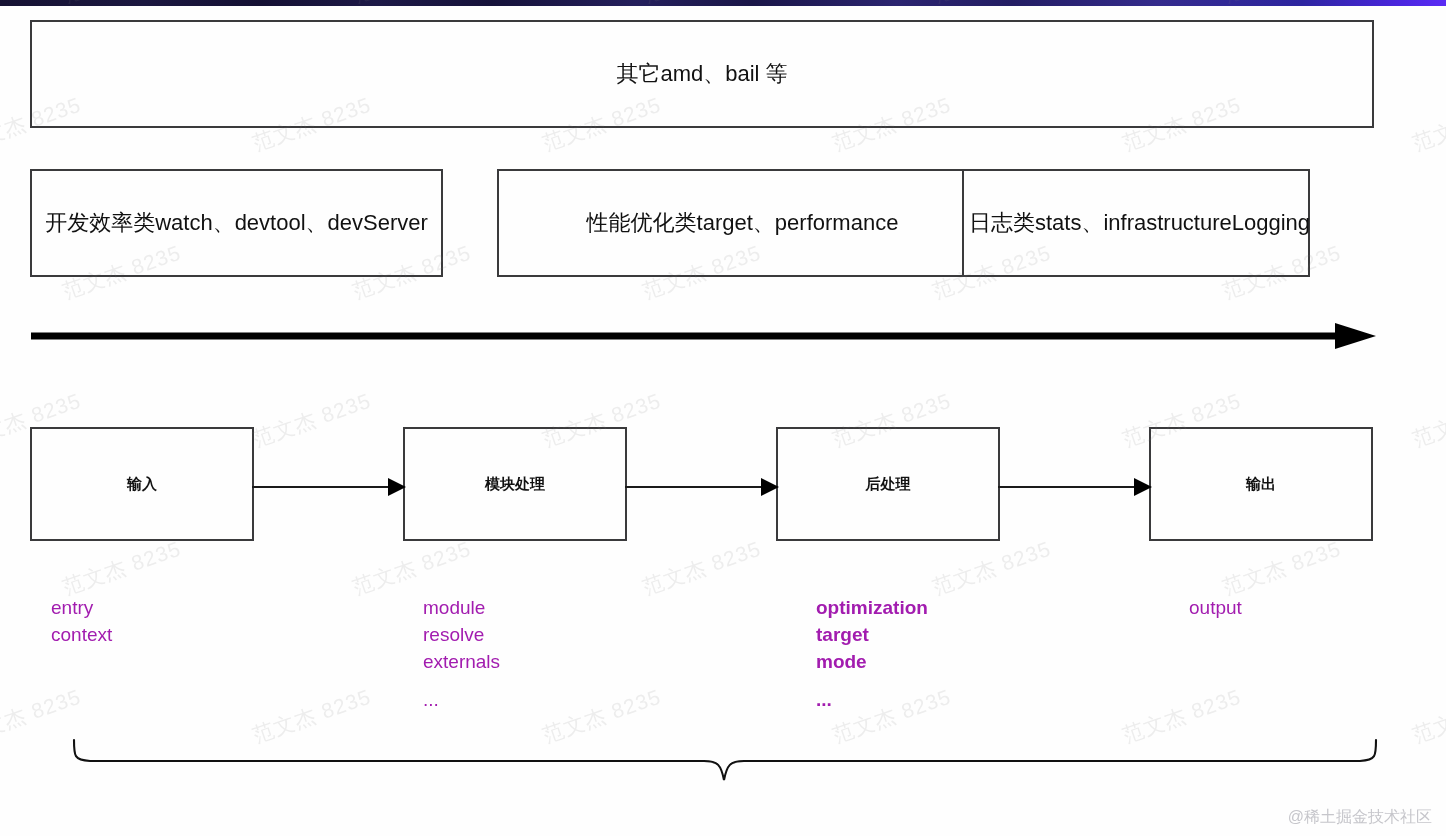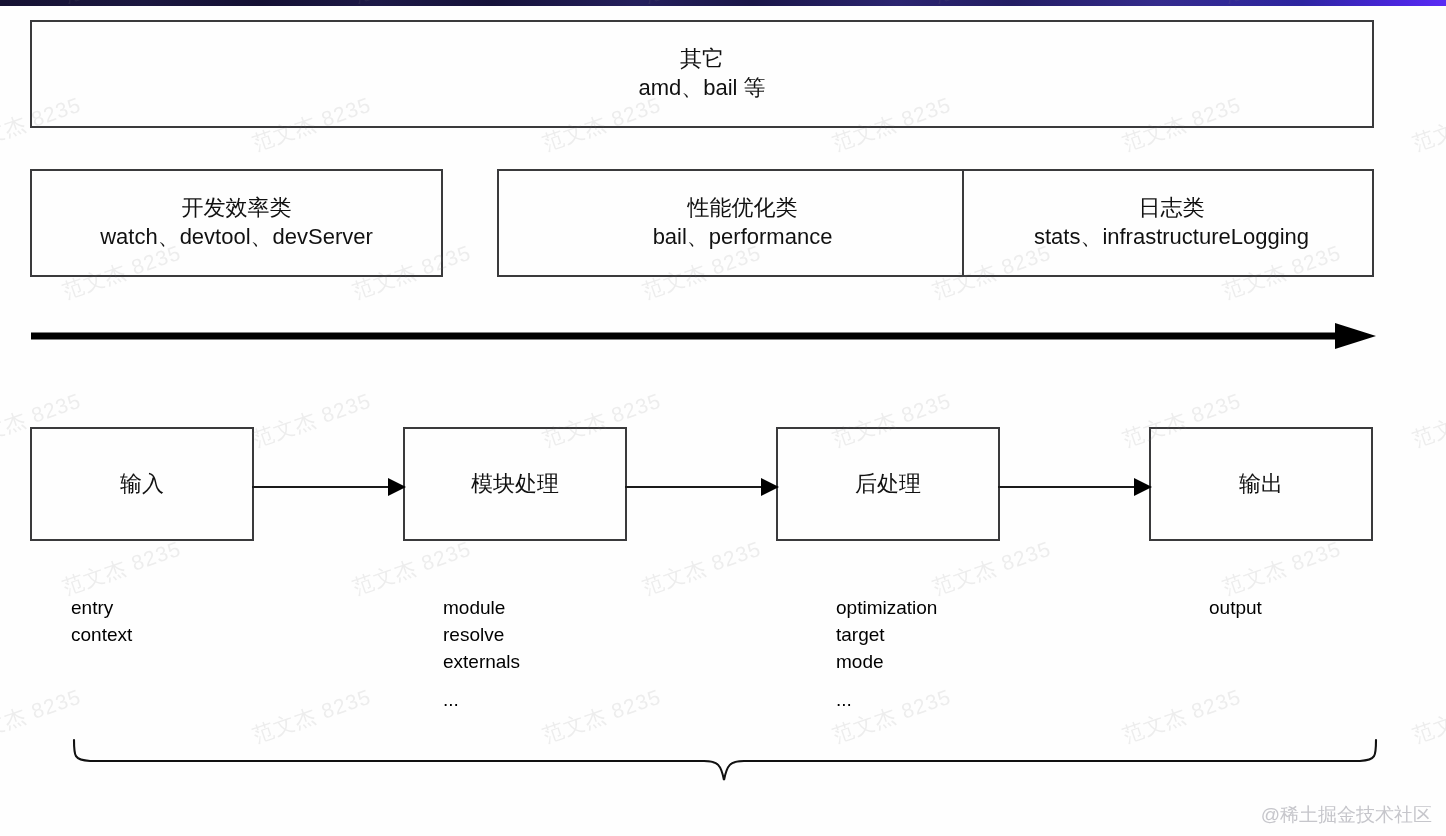--- a/index.html
+++ b/index.html
@@ -56,34 +56,34 @@
     color: rgba(120,120,125,0.13);
     white-space: nowrap;
     transform: rotate(-19deg);
     letter-spacing: 1px;
   }
   .wm-corner {
     position: absolute;
     right: 14px;
     bottom: 8px;
     font-family: "Liberation Sans", sans-serif;
-    font-size: 19px;
+    font-size: 16px;
     color: #c6c6cb;
     white-space: nowrap;
     z-index: 6;
   }
 
   
   .box {
     position: absolute;
     box-sizing: border-box;
     border: 2px solid #3a3a3c;
     background: #fefefe;
     display: flex;
-    flex-direction: column;
+    flex-direction: row;
     align-items: center;
     justify-content: center;
     z-index: 2;
   }
   .box .line1 {
     font-size: 22px;
     line-height: 1.3;
     color: #111;
     white-space: nowrap;
   }
@@ -97,21 +97,21 @@
   
   #box-other {
     left: 30px; top: 14px;
     width: 1344px; height: 108px;
   }
 
   
   .cat-box { top: 163px; height: 108px; }
   #box-cat-0 { left: 30px;  width: 413px; }
   #box-cat-1 { left: 497px; width: 491px; }
-  #box-cat-2 { left: 962px; width: 412px; padding-left: 7px; }
+  #box-cat-2 { left: 962px; width: 348px; padding-left: 7px; }
 
   
   .thick-arrow {
     position: absolute;
     left: 28px; top: 312px;
     width: 1350px; height: 36px;
     z-index: 2;
   }
   .arrow-caption {
     position: absolute;
@@ -126,50 +126,49 @@
 
   
   .flow-box {
     top: 421px;
     height: 114px;
   }
   #box-flow-0 { left: 30px;   width: 224px; }
   #box-flow-1 { left: 403px;  width: 224px; }
   #box-flow-2 { left: 776px;  width: 224px; }
   #box-flow-3 { left: 1149px; width: 224px; }
-  .flow-box .line1 { font-size: 22px; }
+  .flow-box .line1 { font-size: 15px; font-weight: bold; }
 
   
   .connector {
     position: absolute;
     top: 466px;
     height: 30px;
     width: 155px;
     z-index: 2;
   }
   #conn-0 { left: 252px; }
   #conn-1 { left: 625px; }
   #conn-2 { left: 998px; }
 
   
   .opt-list {
     position: absolute;
     top: 588px;
     font-size: 19px;
     line-height: 27px;
-    color: #000000;
-    z-index: 2;
-    white-space: nowrap;
-    margin-left: 20px;
+    color: #a21caf;
+    z-index: 2;
+    white-space: nowrap;
   }
   .opt-list .item { display: block; }
   .opt-list .ellipsis { display: block; margin-top: 11px; }
   #opts-0 { left: 51px; }
   #opts-1 { left: 423px; }
-  #opts-2 { left: 816px; }
+  #opts-2 { left: 816px; font-weight: bold; }
   #opts-3 { left: 1189px; }
 
   
   .brace {
     position: absolute;
     left: 68px; top: 728px;
     width: 1314px; height: 52px;
     z-index: 2;
   }
   .brace-caption {
@@ -198,21 +197,21 @@
       <span class="line2">amd、bail 等</span>
     </div>
 
     <div class="box cat-box" id="box-cat-0">
       <span class="line1">开发效率类</span>
       <span class="line2">watch、devtool、devServer</span>
     </div>
 
     <div class="box cat-box" id="box-cat-1">
       <span class="line1">性能优化类</span>
-      <span class="line2">bail、performance</span>
+      <span class="line2">target、performance</span>
     </div>
 
     <div class="box cat-box" id="box-cat-2">
       <span class="line1">日志类</span>
       <span class="line2">stats、infrastructureLogging</span>
     </div>
 
     <div class="thick-arrow">
       <svg width="1350" height="36" viewBox="0 0 1350 36" xmlns="http://www.w3.org/2000/svg">
         <rect x="3" y="14.5" width="1313" height="7" fill="#000000"></rect>

